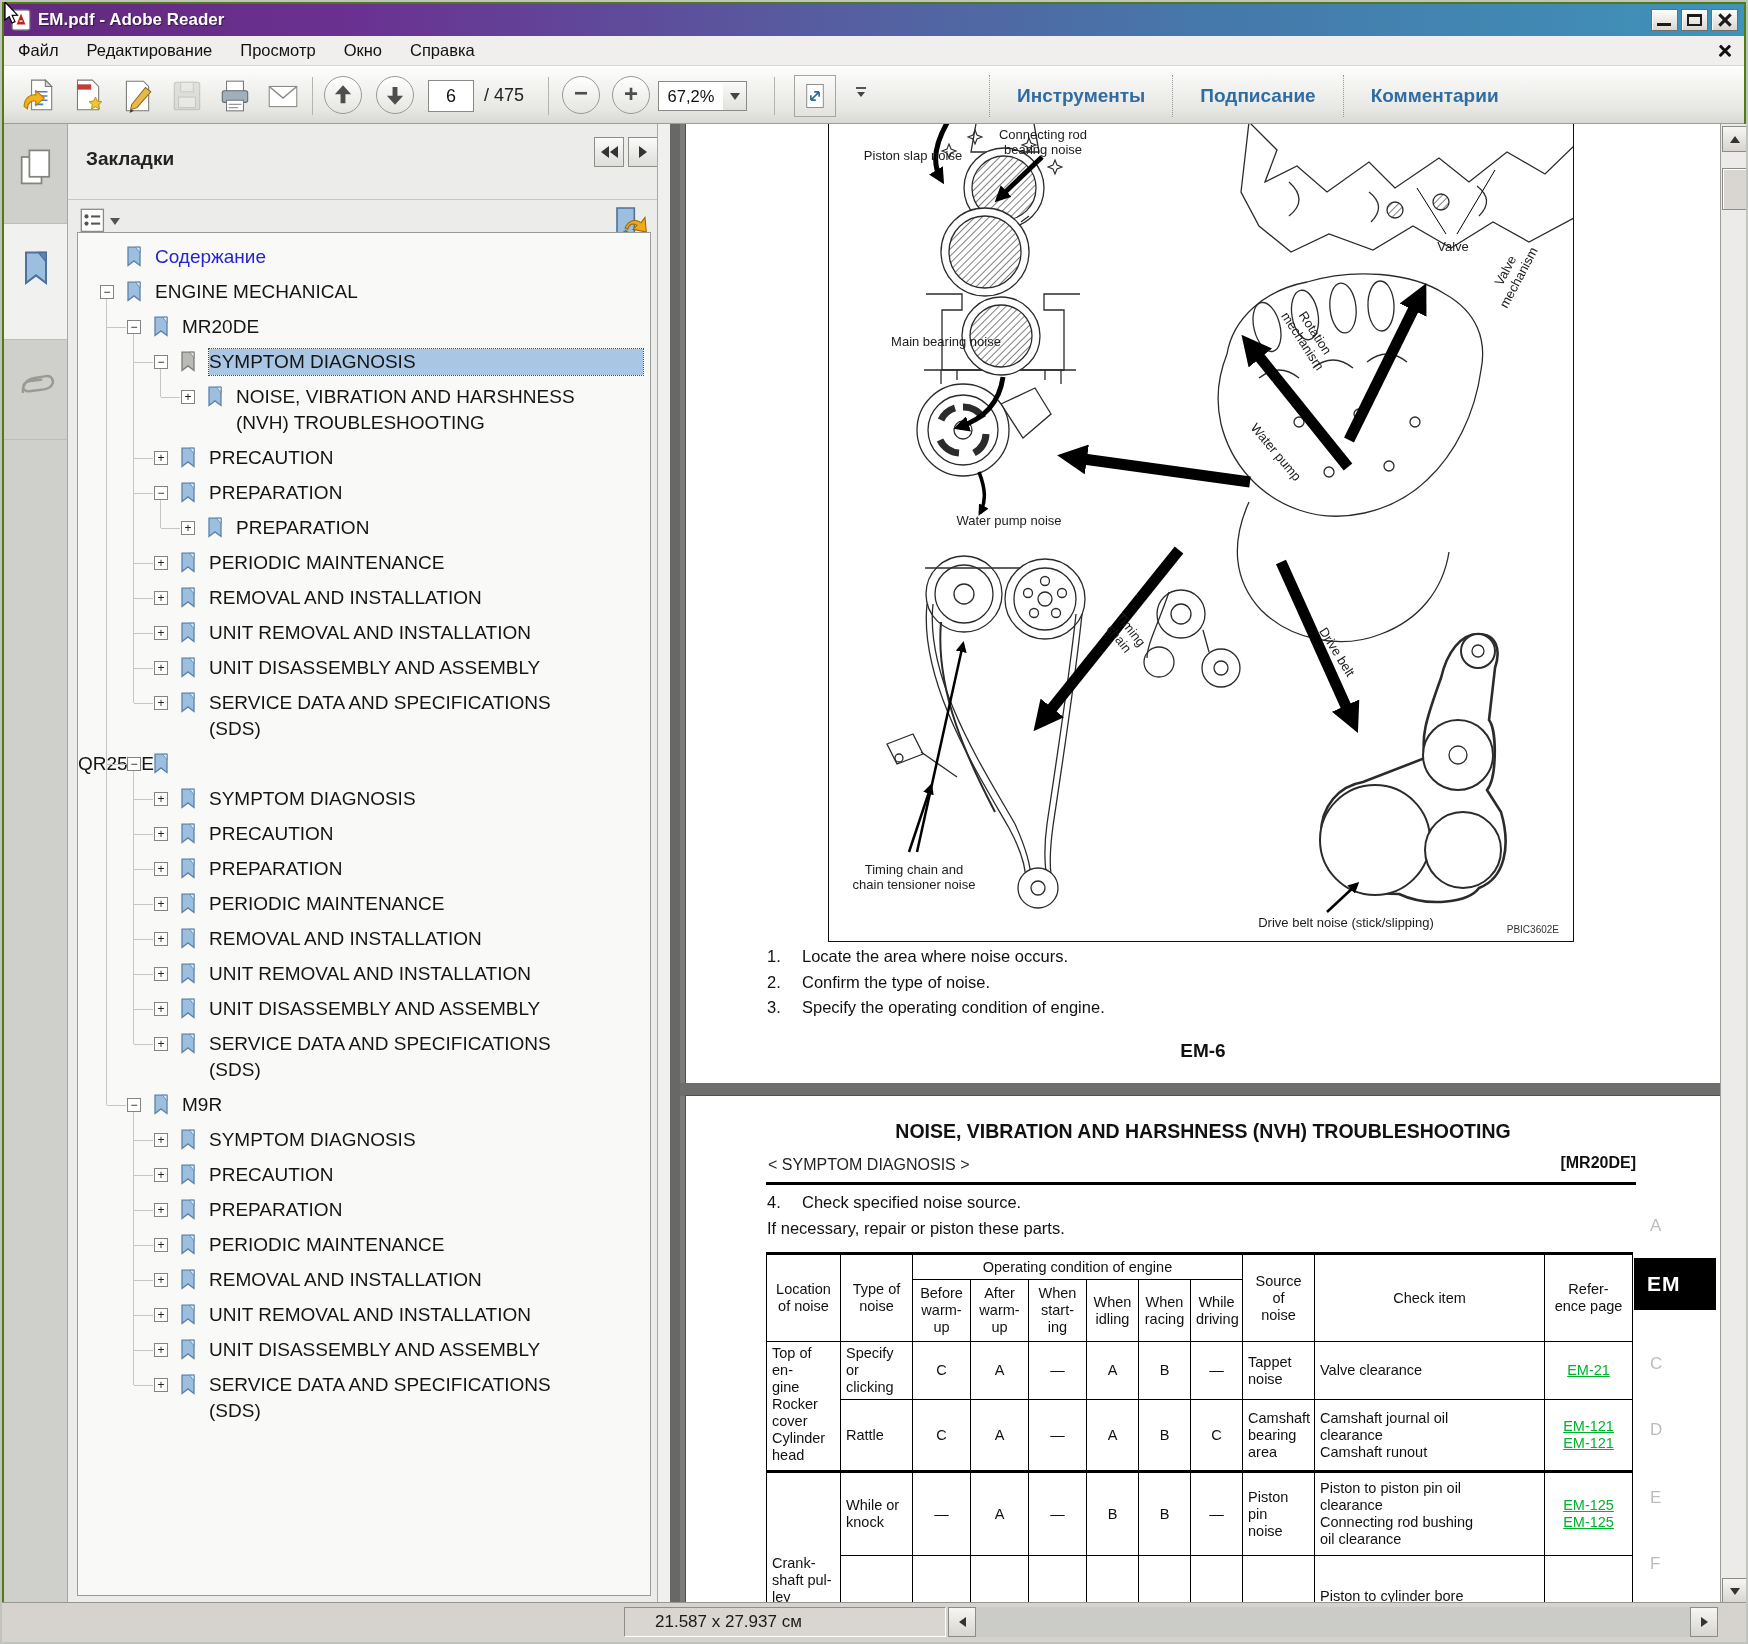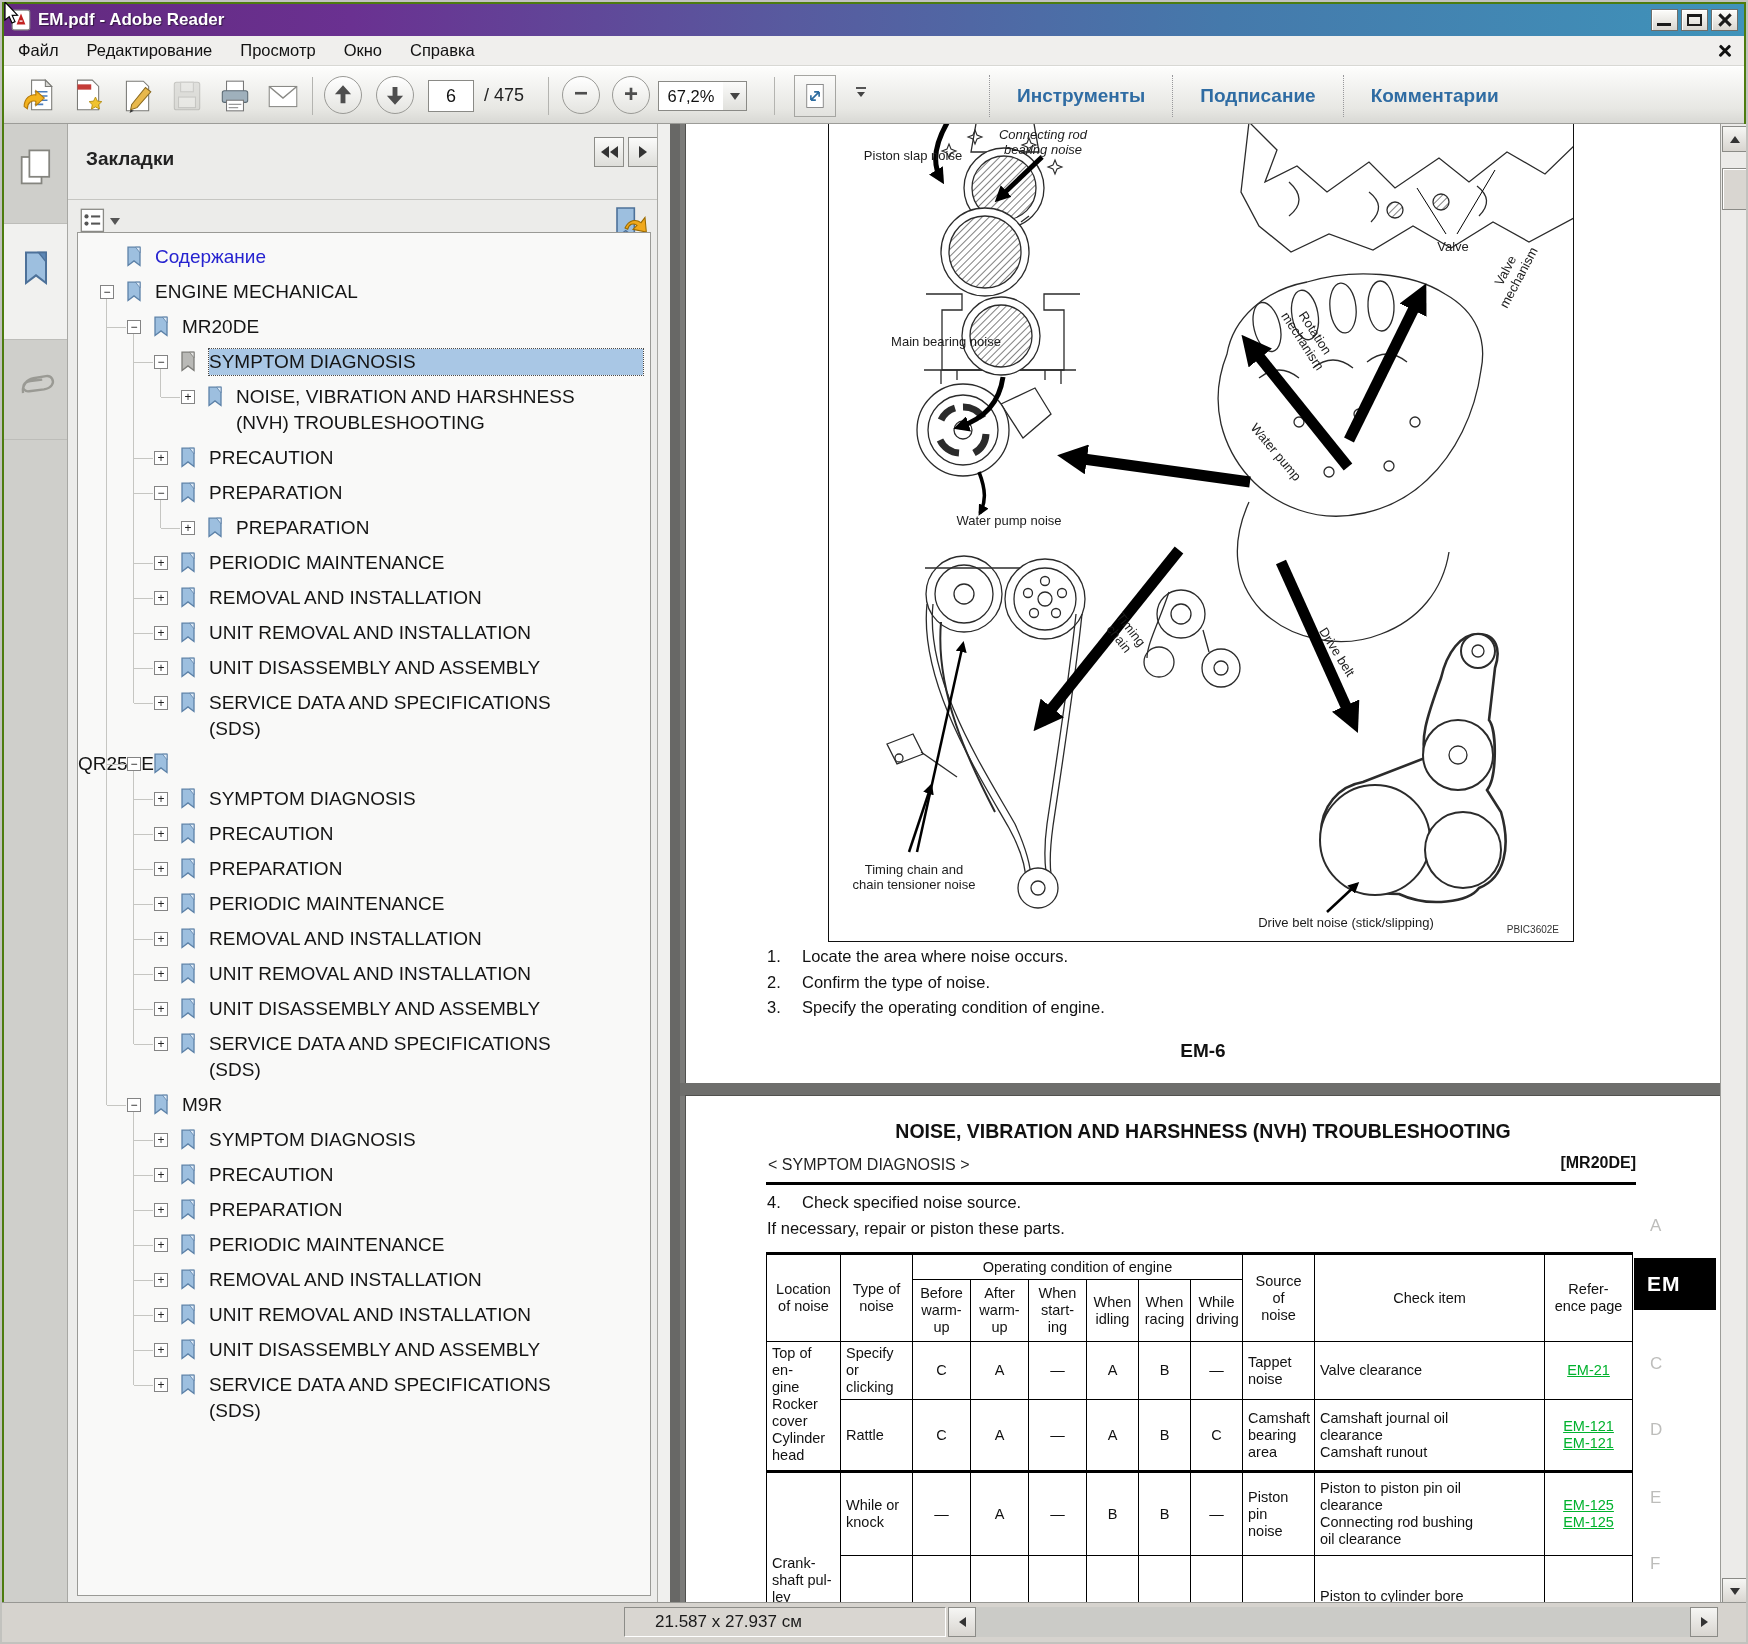--- a/index.html
+++ b/index.html
@@ -712,21 +712,21 @@
             <path d="M150 350 C157 368 157 380 151 391" stroke-width="3.5" marker-end="url(#ahs)"></path>
             <line x1="88" y1="730" x2="134" y2="522" stroke-width="2.5" marker-end="url(#ahs)"></line>
             <line x1="80" y1="730" x2="102" y2="664" stroke-width="2.5" marker-end="url(#ahs)"></line>
             <line x1="498" y1="790" x2="528" y2="762" stroke-width="2.5" marker-end="url(#ahs)"></line>
             <line x1="617" y1="112" x2="588" y2="66" stroke-width="1"></line>
             <line x1="628" y1="112" x2="666" y2="48" stroke-width="1"></line>
           </g>
         </svg>
         <div class="figlabels" id="figlabels">
             <div class="flabel" style="left: 84px; top: 33px;">Piston slap noise</div>
-            <div class="flabel" style="left: 214px; top: 20px; font-style: italic;">Connecting rod
+            <div class="flabel" style="left: 214px; top: 20px;">Connecting rod
 bearing noise</div>
             <div class="flabel" style="left: 117px; top: 219px;">Main bearing noise</div>
             <div class="flabel" style="left: 624px; top: 124px;">Valve</div>
             <div class="flabel" style="left: 683px; top: 152px; transform: translate(-50%, -50%) rotate(-62deg);">Valve
 mechanism</div>
             <div class="flabel" style="left: 480px; top: 215px; transform: translate(-50%, -50%) rotate(57deg);">Rotation
 mechanism</div>
             <div class="flabel" style="left: 447px; top: 330px; transform: translate(-50%, -50%) rotate(50deg);">Water pump</div>
             <div class="flabel" style="left: 180px; top: 398px;">Water pump noise</div>
             <div class="flabel" style="left: 296px; top: 512px; transform: translate(-50%, -50%) rotate(52deg);">Timing

